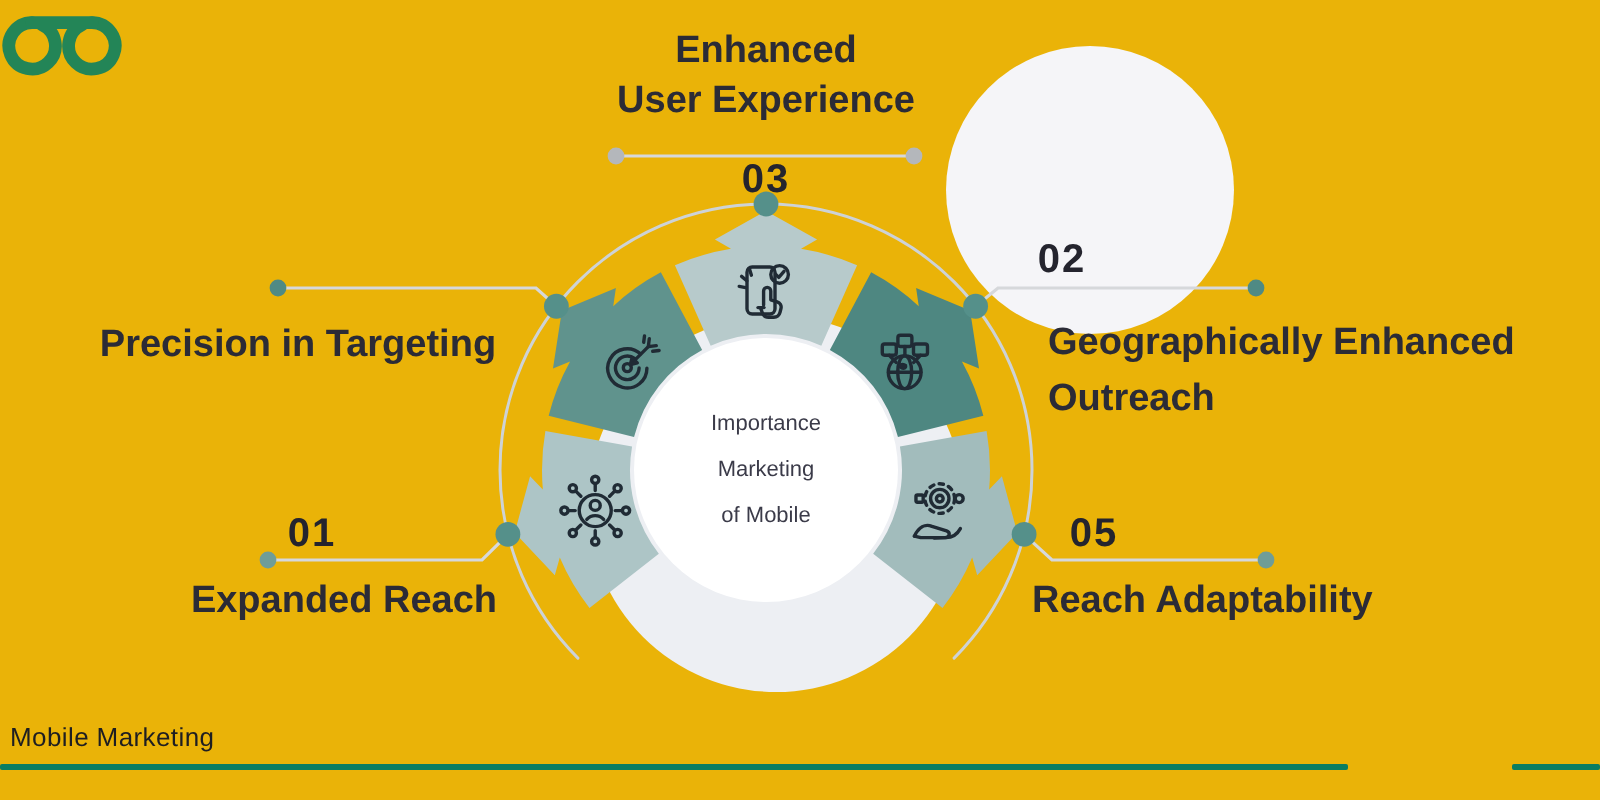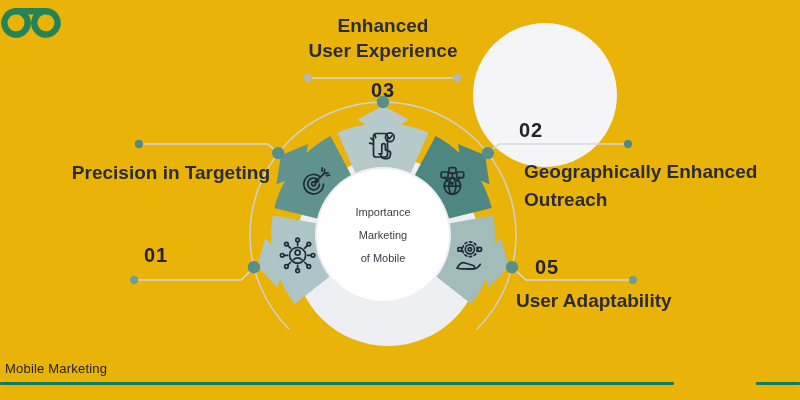--- a/index.html
+++ b/index.html
@@ -13,22 +13,22 @@
     position:absolute;font-size:20px;font-weight:bold;color:#24242e;
     letter-spacing:1px;text-align:center;
   }
   .lbl{
     position:absolute;font-size:19px;font-weight:bold;color:#2b2b36;
     line-height:25px;
   }
   .l03{left:263px;top:13px;width:240px;text-align:center;}
   .n03{left:353px;top:79px;width:60px;}
   .n02{left:133px;top:119px;width:56px;}
-  .l02{left:28px;top:160px;width:242px;text-align:right;}
-  .n01{left:128px;top:244px;width:56px;}
+  .l02{left:28px;top:160px;width:242px;text-align:center;}
+  .n01{left:128px;top:256px;width:56px;}
   .l01{left:52px;top:288px;width:240px;text-align:center;}
   .n04{left:503px;top:119px;width:56px;}
   .l04{left:524px;top:158px;width:260px;text-align:left;line-height:28px;}
   .n05{left:519px;top:256px;width:56px;}
   .l05{left:516px;top:288px;width:230px;text-align:left;}
   .center-label{
     position:absolute;left:303px;top:201px;width:160px;text-align:center;
     font-size:11px;line-height:23px;font-weight:normal;color:#3b3b49;
   }
   .footer-label{
@@ -124,29 +124,30 @@
 
   <div class="lbl l03">
     <div>Enhanced</div>
     <div>User Experience</div>
   </div>
   <div class="num n03">03</div>
 
   <div class="lbl l02">Precision in Targeting</div>
 
   <div class="num n01">01</div>
+  <div class="lbl l01">Expanded Reach</div>
 
   <div class="num n04">02</div>
   <div class="lbl l04">
     <div>Geographically Enhanced</div>
     <div>Outreach</div>
   </div>
 
   <div class="num n05">05</div>
-  <div class="lbl l05">User Adaptability</div>
+  <div class="lbl l05">Reach Adaptability</div>
 
   <div class="center-label">
     <div>Importance</div>
     <div>Marketing</div>
     <div>of Mobile</div>
   </div>
 
   <div class="footer-label">Mobile Marketing</div>
   <div class="footer-line left" id="footer-line-l" style="background: rgb(11, 125, 97);"></div>
   <div class="footer-line right" id="footer-line-r" style="background: rgb(11, 125, 97);"></div>

